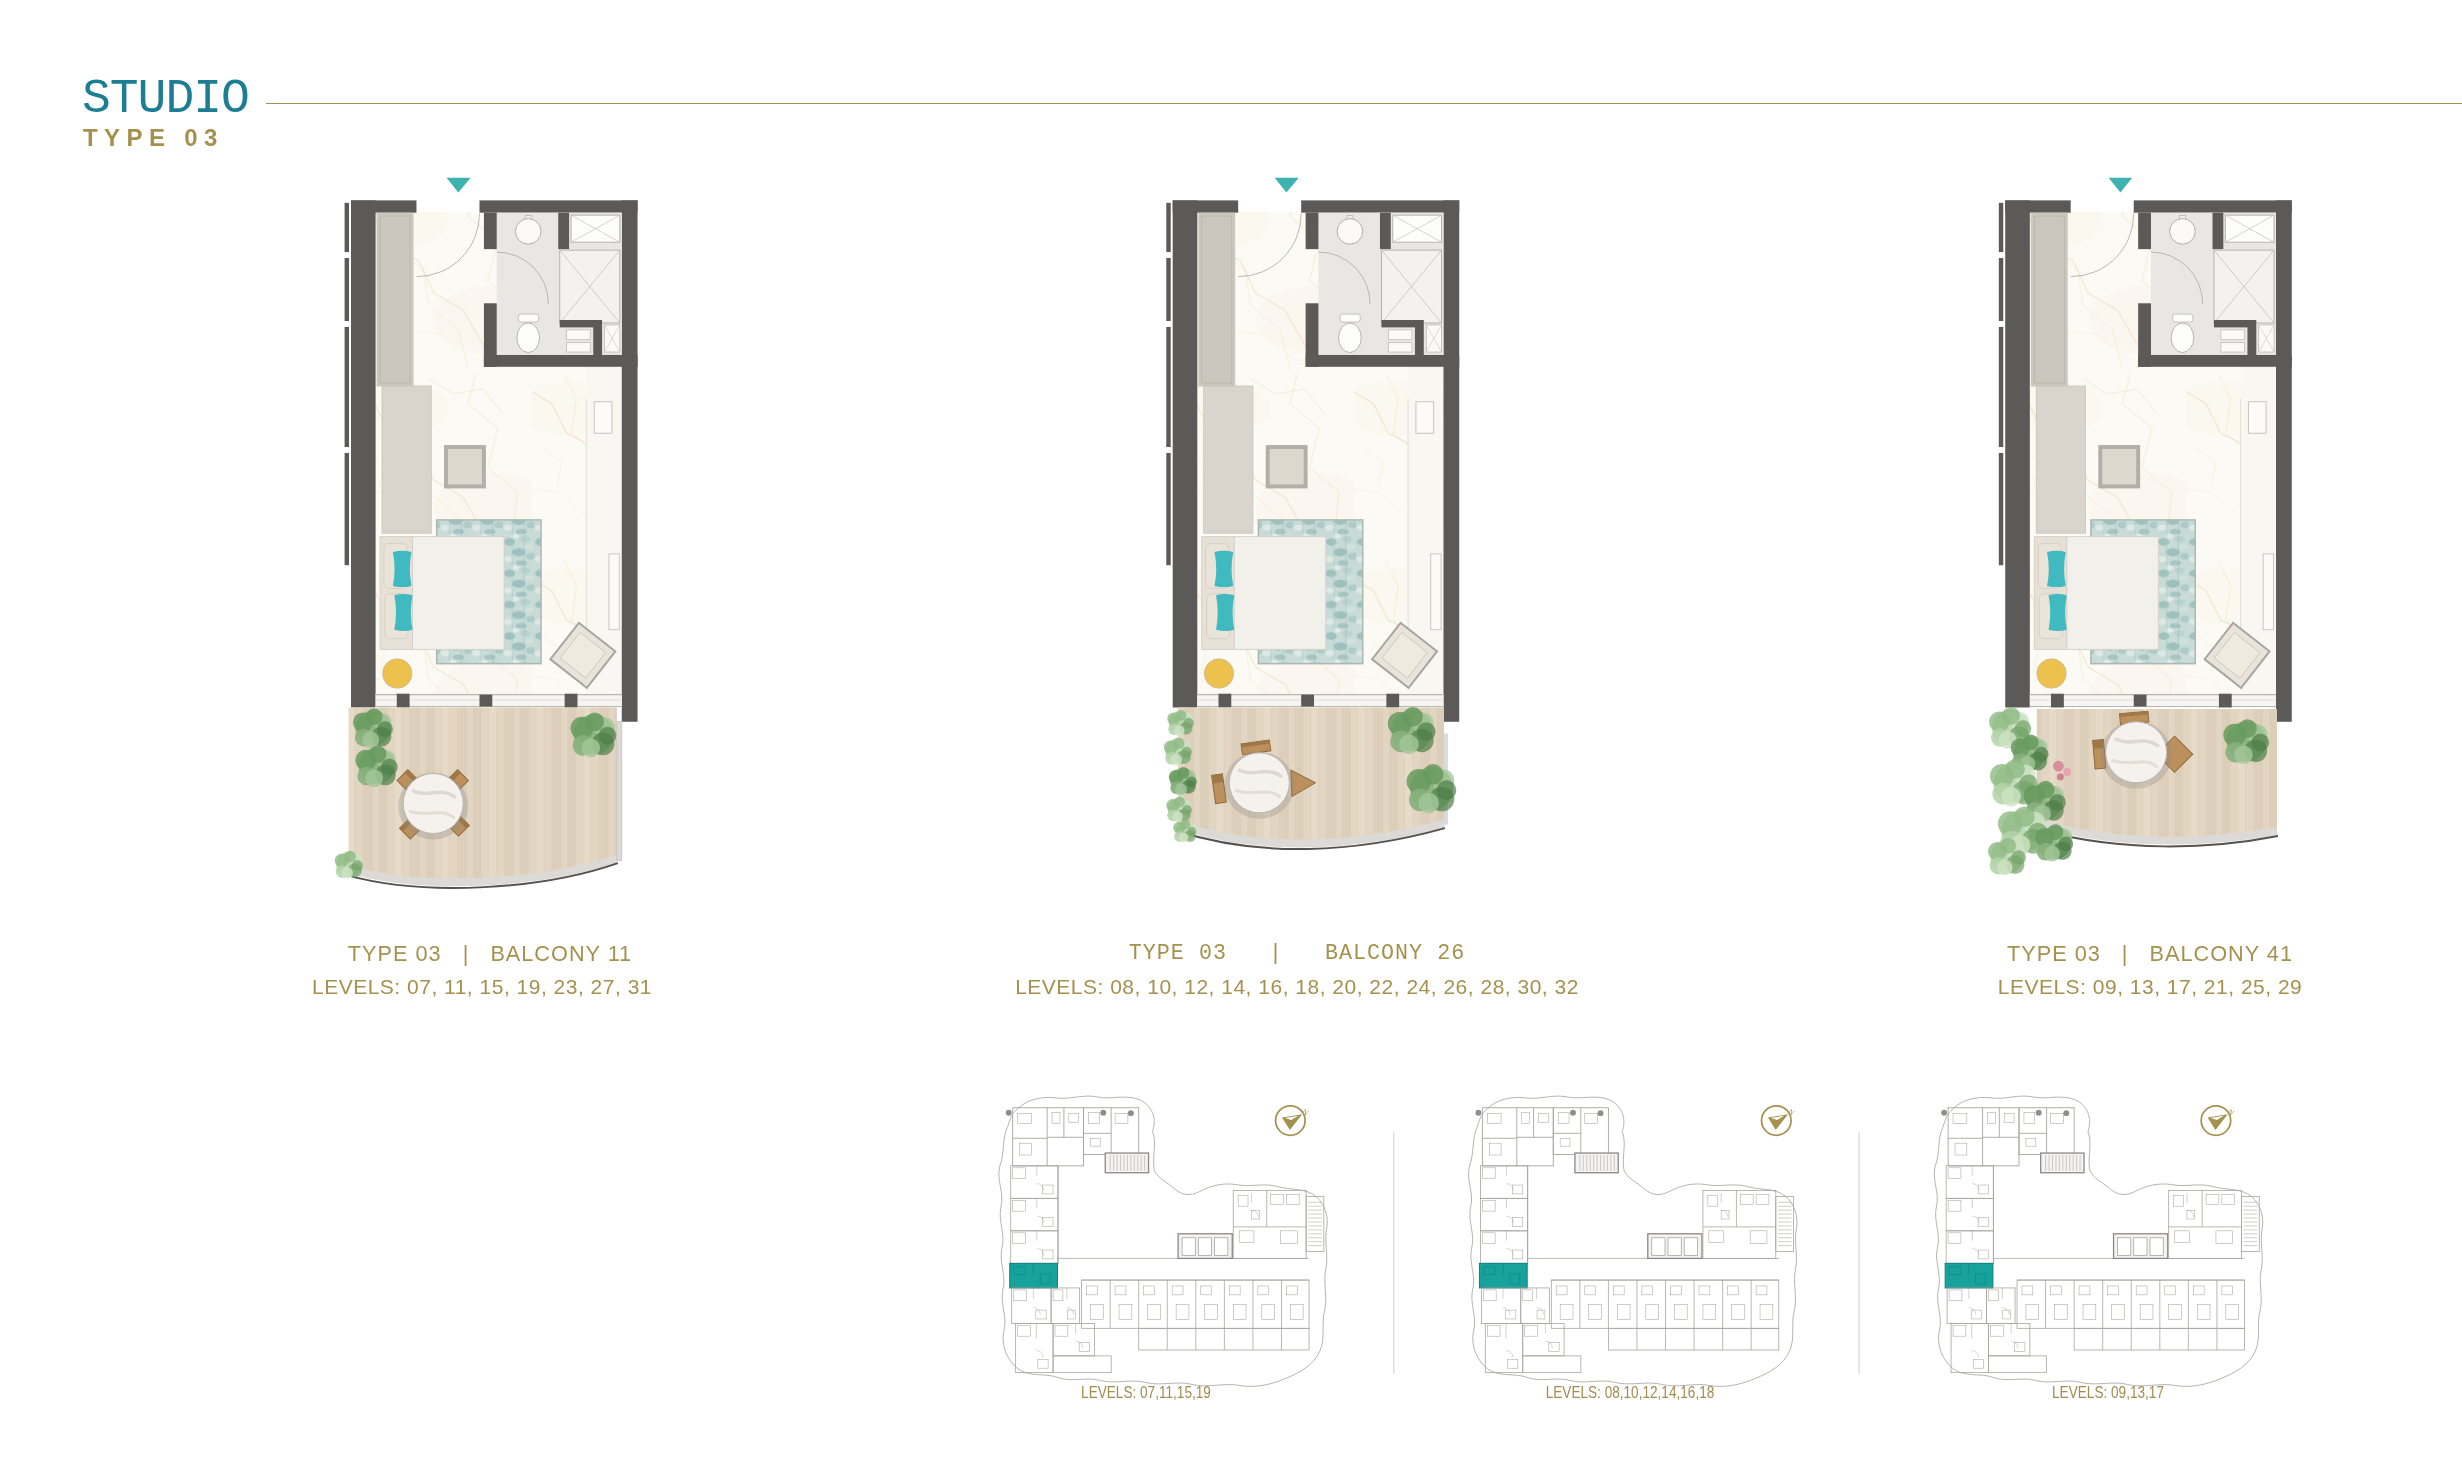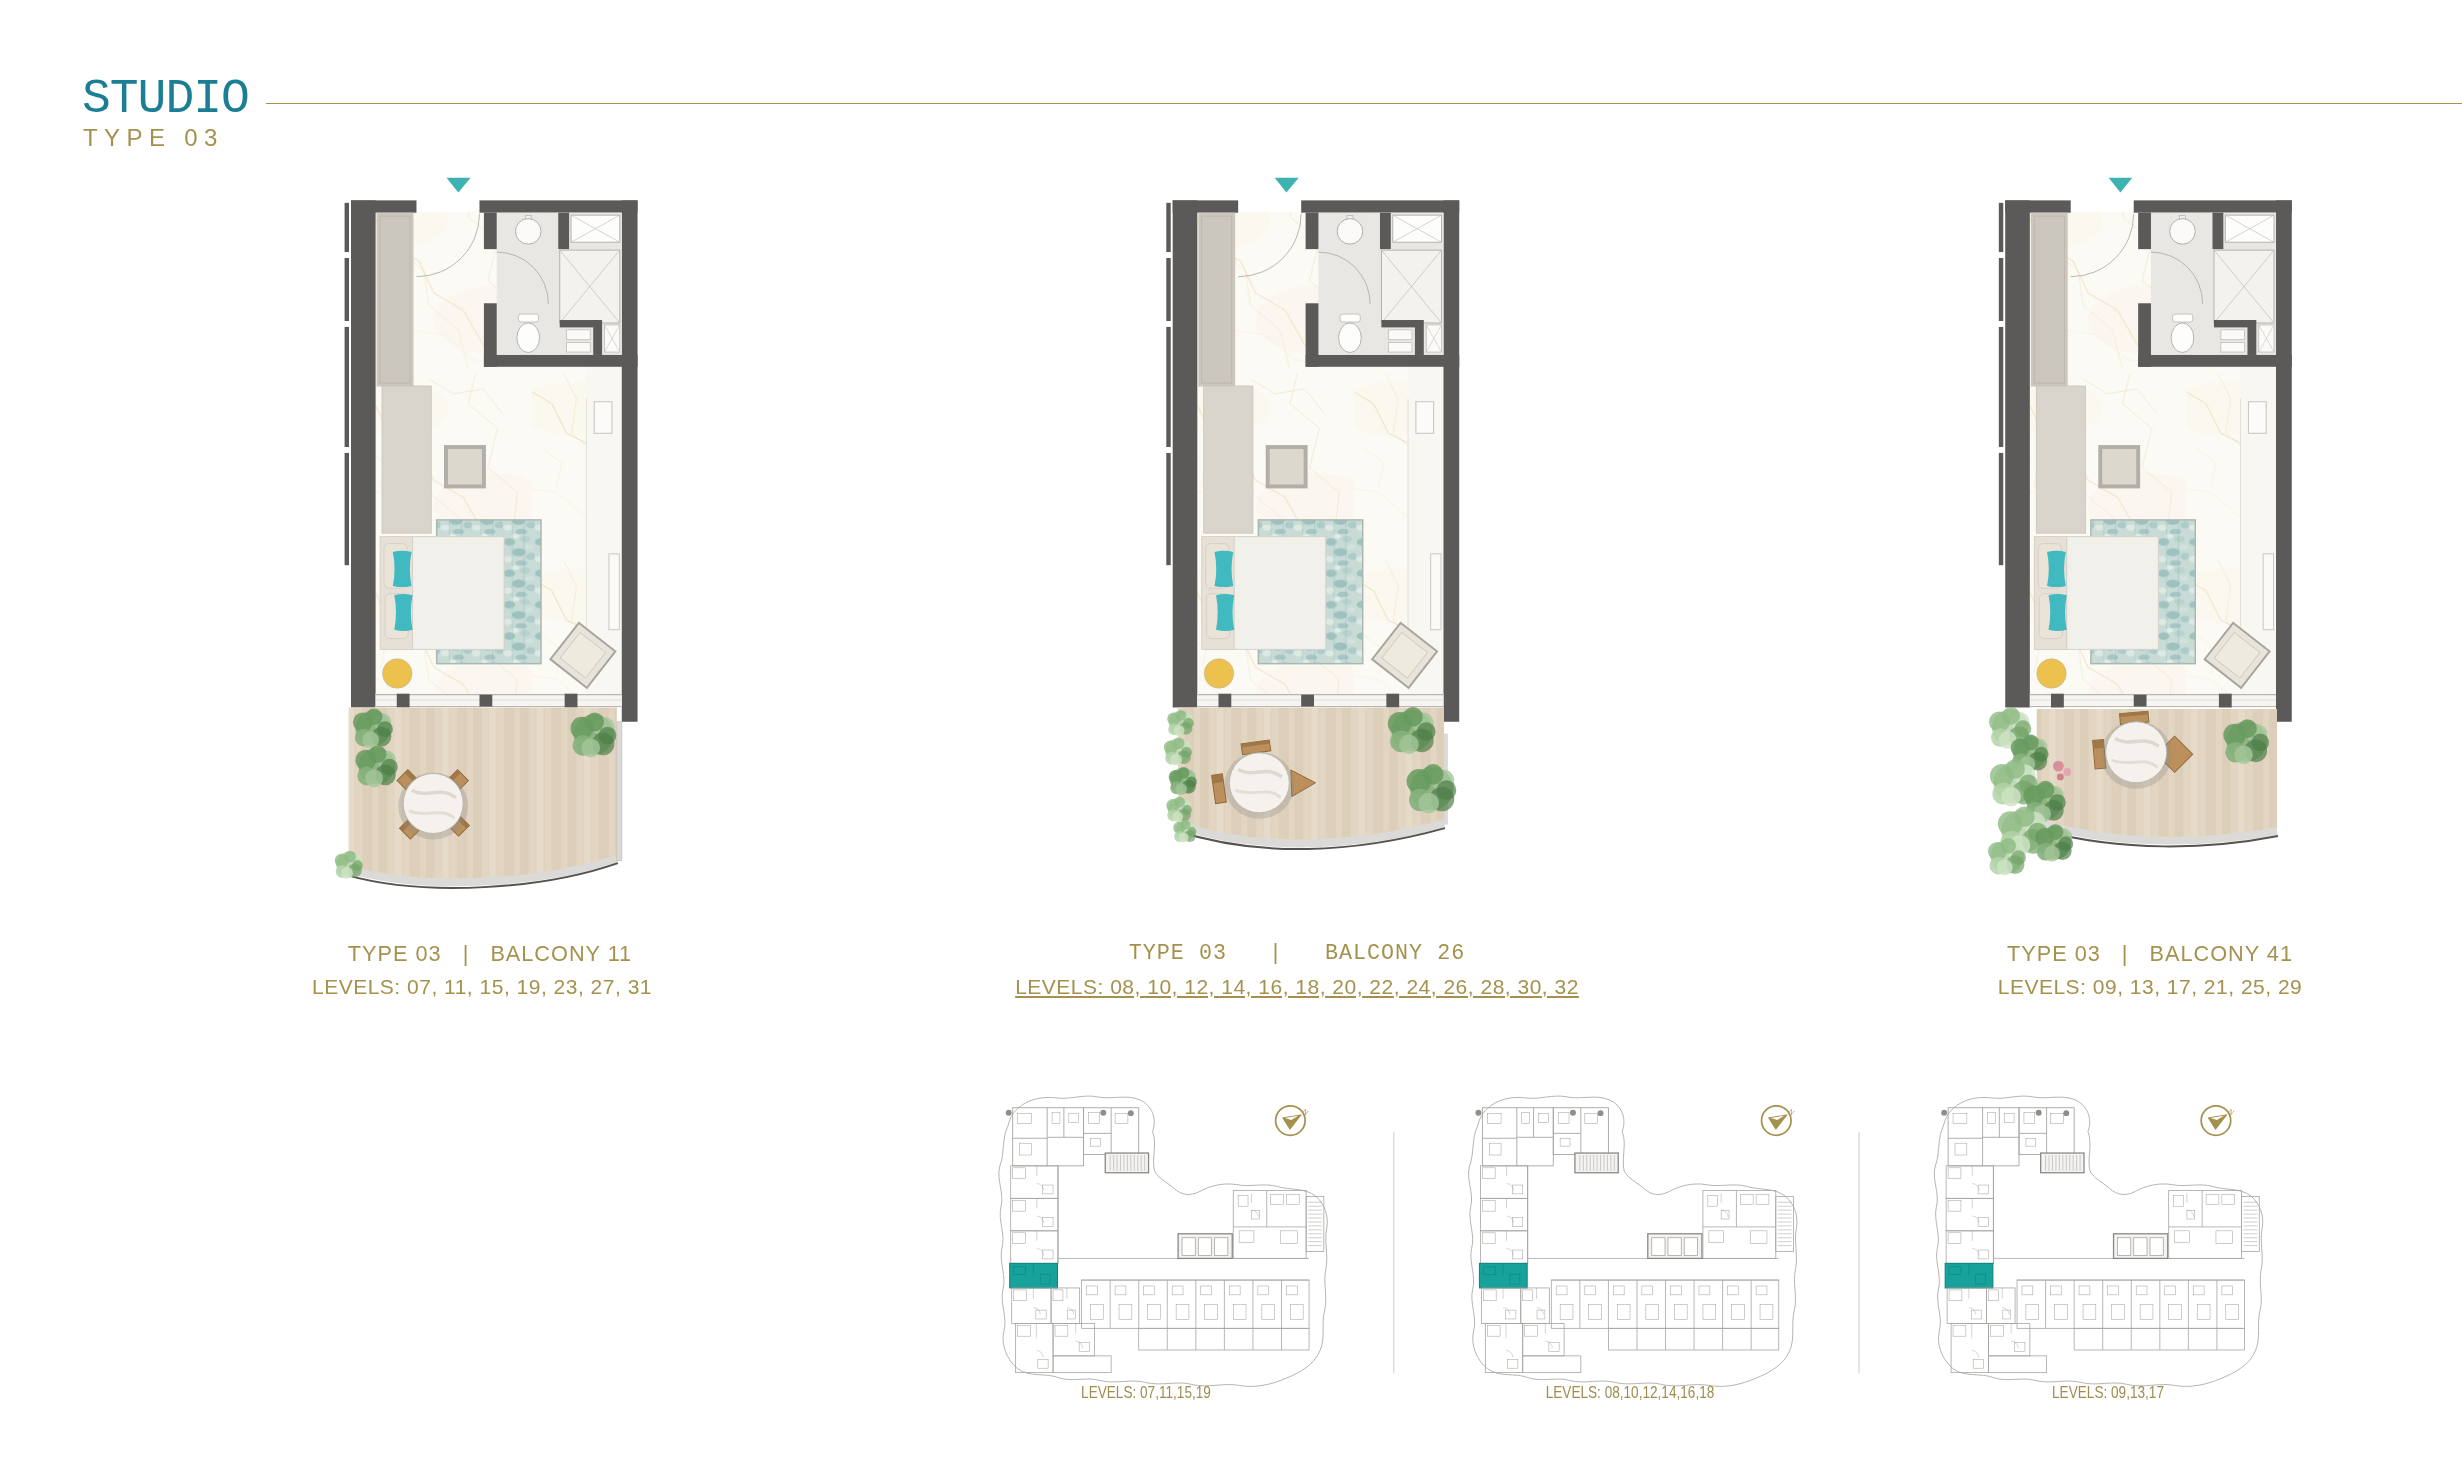--- a/index.html
+++ b/index.html
@@ -1,18 +1,18 @@
 <!DOCTYPE html>
 <html style="font-size:7.9px"><head><meta charset="utf-8"><style>html,body{margin:0;padding:0;width:2627px;height:1477px;background:#ffffff;font-family:"Liberation Sans",sans-serif;position:relative;overflow:hidden}.cap1{position:absolute;width:788px;text-align:center;color:#a5914e;font-size:21.7px;letter-spacing:1px;white-space:nowrap}.cap2{position:absolute;width:788px;text-align:center;color:#a5914e;font-size:21px;letter-spacing:0.5px;white-space:nowrap}.capm{position:absolute;width:492px;text-align:center;color:#a18c50;font-size:17px;white-space:nowrap;transform:scaleX(0.8)}</style></head><body>
 
 <div style="position:absolute;left:82px;top:72px;color:#1b7e95;font-size:48px;letter-spacing:-1px;font-family:Liberation Mono, monospace;">STUDIO</div>
 
 <div style="position:absolute;left:266px;top:103px;width:2321px;height:1.2px;background:#a5914e"></div>
 
-<div style="position:absolute;left:83px;top:124px;color:#a5914e;font-size:24px;letter-spacing:6.4px;">TYPE 03</div>
+<div style="position:absolute;left:83px;top:124px;color:#a5914e;font-size:24px;letter-spacing:6.4px;font-weight:bold;">TYPE 03</div>
 <svg width="2627" height="1477" viewBox="0 0 5334 3000" style="position:absolute;left:0;top:0">
 
 <defs>
  <pattern id="marble" width="360" height="380" patternUnits="userSpaceOnUse">
    <rect width="360" height="380" fill="#fcfaf4"></rect>
    <ellipse cx="80" cy="70" rx="110" ry="55" fill="#f6efde" opacity="0.22"></ellipse>
    <ellipse cx="280" cy="270" rx="120" ry="70" fill="#f7f1e2" opacity="0.25"></ellipse>
    <path d="M-10,30 L40,60 L70,120 L130,150 L160,215 L220,250 L260,320 L330,355" stroke="#d9bd7a" stroke-width="1.7" fill="none" opacity="0.5"></path>
    <path d="M60,-10 L90,50 L80,120 L140,170 L150,240 L210,290 L230,370" stroke="#e2cd96" stroke-width="1.3" fill="none" opacity="0.45"></path>
    <path d="M250,-20 L230,60 L290,110 L270,190 L330,240 L320,330 L370,360" stroke="#dcc287" stroke-width="1.4" fill="none" opacity="0.4"></path>
@@ -1142,21 +1142,21 @@
 
 <line x1="3775" y1="2300" x2="3775" y2="2790" stroke="#d8d7d4" stroke-width="2.5"></line>
 </svg>
 
 <div class="cap1" style="left:96px;top:941px;">TYPE 03&nbsp;&nbsp; | &nbsp;&nbsp;BALCONY 11</div>
 
 <div class="cap2" style="left:88px;top:975px;">LEVELS: 07, 11, 15, 19, 23, 27, 31</div>
 
 <div class="cap1" style="left:903px;top:941px;font-family:Liberation Mono, monospace;">TYPE 03&nbsp;&nbsp; | &nbsp;&nbsp;BALCONY 26</div>
 
-<div class="cap2" style="left:903px;top:975px;text-decoration:underline;">LEVELS: 08, 10, 12, 14, 16, 18, 20, 22, 24, 26, 28, 30, 32</div>
+<div class="cap2" style="left:903px;top:975px;">LEVELS: 08, 10, 12, 14, 16, 18, 20, 22, 24, 26, 28, 30, 32</div>
 
 <div class="cap1" style="left:1756px;top:941px;">TYPE 03&nbsp;&nbsp; | &nbsp;&nbsp;BALCONY 41</div>
 
 <div class="cap2" style="left:1756px;top:975px;">LEVELS: 09, 13, 17, 21, 25, 29</div>
 
 <div class="capm" style="left:900px;top:1383px;">LEVELS: 07,11,15,19</div>
 
 <div class="capm" style="left:1384px;top:1383px;">LEVELS: 08,10,12,14,16,18</div>
 
 <div class="capm" style="left:1862px;top:1383px;">LEVELS: 09,13,17</div>

